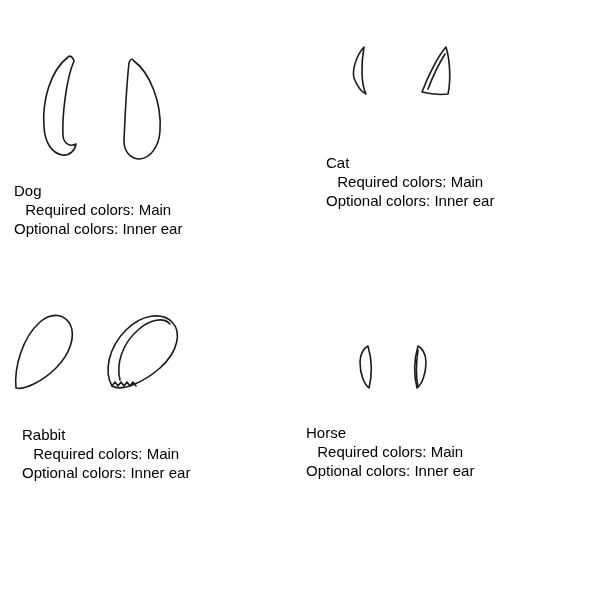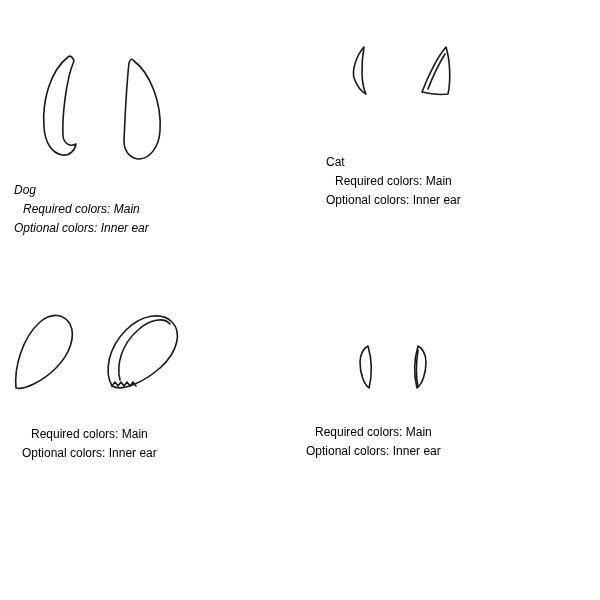--- a/index.html
+++ b/index.html
@@ -21,21 +21,21 @@
   }
   .ear-group {
     position: absolute;
   }
   .ear-group svg {
     display: block;
     overflow: visible;
   }
   .label-block {
     position: absolute;
-    font-size: 12px;
+    font-size: 15px;
     line-height: 19px;
     color: #000000;
     white-space: nowrap;
   }
   .label-block .title {
     display: block;
   }
   .label-block .req {
     display: block;
     text-align: center;
@@ -48,21 +48,21 @@
 <body>
 
 <div id="canvas">
 
   <div class="ear-group" style="left:30px; top:55px;">
     <svg width="150" height="115" viewBox="0 0 150 115" fill="none" stroke="#1a1a1a" stroke-width="1.6" stroke-linecap="round" stroke-linejoin="round">
       <path d="M38 2 C 20 16, 12 46, 14 72 C 15 88, 22 98, 32 100 C 40 101, 45 95, 46 89 C 40 92, 34 89, 33 81 C 32 62, 36 24, 44 6 C 43 2, 40 0, 38 2 Z"></path>
       <path d="M104 6 C 120 18, 132 48, 130 76 C 129 92, 120 103, 110 104 C 100 104, 94 96, 94 86 C 95 62, 97 26, 99 8 C 100 4, 102 3, 104 6 Z"></path>
     </svg>
   </div>
-  <div class="label-block" style="left:14px; top:181px;font-style:italic;">
+  <div class="label-block" style="left:14px; top:181px;">
     <span class="title">Dog</span>
     <span class="req">Required colors: Main</span>
     <span class="opt">Optional colors: Inner ear</span>
   </div>
 
   <div class="ear-group" style="left:348px; top:42px;">
     <svg width="120" height="80" viewBox="0 0 120 80" fill="none" stroke="#1a1a1a" stroke-width="1.6" stroke-linecap="round" stroke-linejoin="round">
       <path d="M16 5 C 13 22, 13 42, 18 52 C 14 50, 9 44, 6 36 C 4 28, 8 14, 16 5 Z"></path>
       <path d="M74 50 C 80 34, 90 14, 98 5 C 102 18, 103 38, 100 52 C 92 53, 82 52, 74 50 Z"></path>
       <path d="M80 47 C 85 34, 92 20, 97 12"></path>
@@ -76,29 +76,31 @@
 
   <div class="ear-group" style="left:12px; top:310px;">
     <svg width="180" height="95" viewBox="0 0 180 95" fill="none" stroke="#1a1a1a" stroke-width="1.6" stroke-linecap="round" stroke-linejoin="round">
       <path d="M4 78 C 2 58, 10 28, 28 12 C 40 2, 52 4, 58 14 C 64 26, 58 44, 44 58 C 30 72, 12 80, 4 78 Z"></path>
       <path d="M100 76 C 92 62, 96 38, 114 20 C 130 4, 150 2, 160 12 C 170 22, 166 42, 148 58 C 132 72, 110 82, 100 76 Z"></path>
       <path d="M108 70 C 104 54, 110 34, 126 20 C 138 9, 152 7, 158 14"></path>
       <path d="M100 76 l 3 -4 l 3 4 l 3 -4 l 3 4 l 3 -4 l 3 4 l 3 -4 l 3 4"></path>
     </svg>
   </div>
   <div class="label-block" style="left:22px; top:425px;">
+    <span class="title">Rabbit</span>
     <span class="req">Required colors: Main</span>
     <span class="opt">Optional colors: Inner ear</span>
   </div>
 
   <div class="ear-group" style="left:352px; top:340px;">
     <svg width="90" height="60" viewBox="0 0 90 60" fill="none" stroke="#1a1a1a" stroke-width="1.6" stroke-linecap="round" stroke-linejoin="round">
       <path d="M16 6 C 20 20, 20 36, 17 48 C 12 44, 8 34, 8 22 C 8 14, 12 8, 16 6 Z"></path>
       <path d="M66 6 C 62 20, 62 36, 65 48 C 70 44, 74 34, 74 22 C 74 14, 70 8, 66 6 Z"></path>
       <path d="M66 10 C 64 24, 64 38, 66 47"></path>
     </svg>
   </div>
   <div class="label-block" style="left:306px; top:423px;">
+    <span class="title">Horse</span>
     <span class="req">Required colors: Main</span>
     <span class="opt">Optional colors: Inner ear</span>
   </div>
 
 </div>
 
 </body></html>

